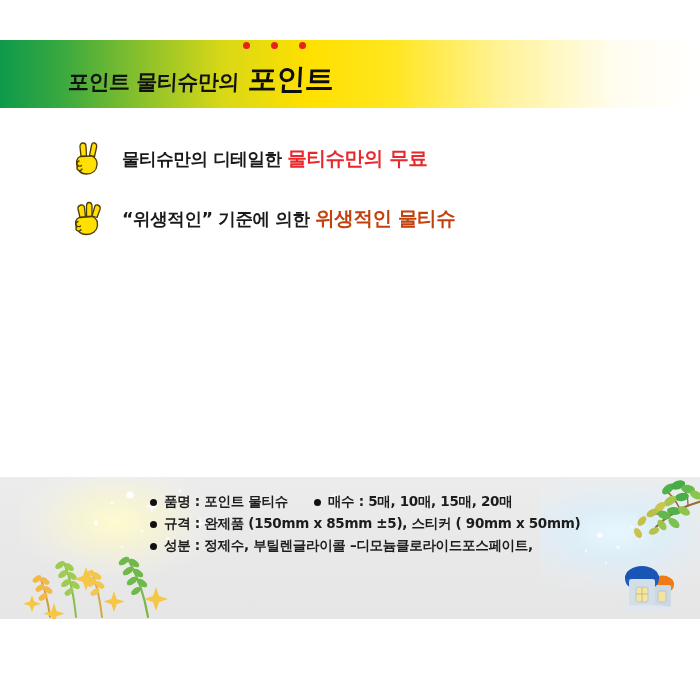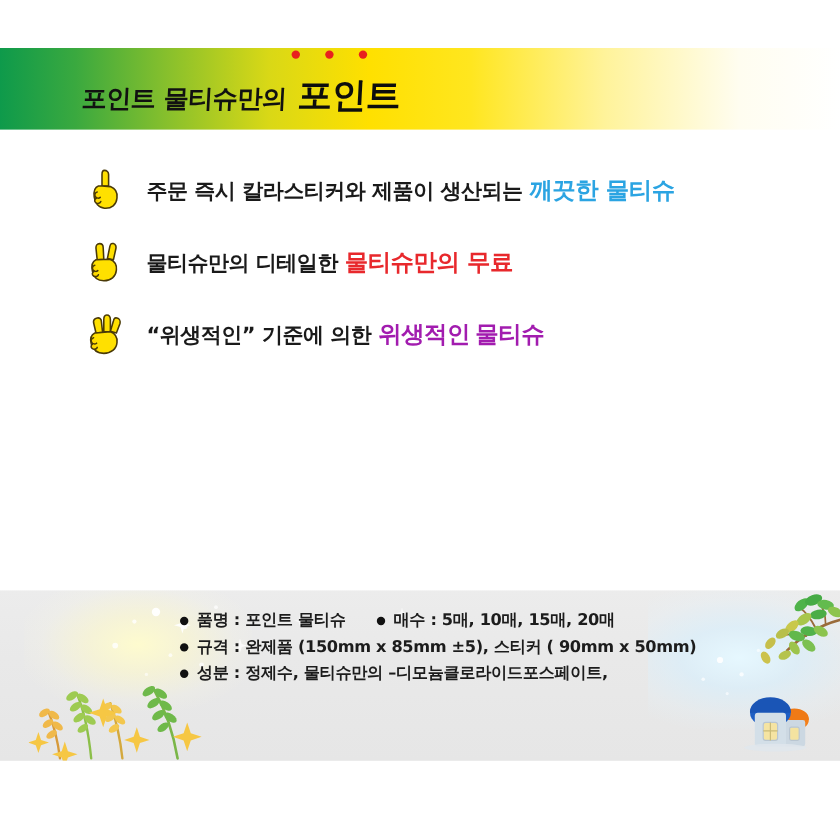--- a/index.html
+++ b/index.html
@@ -64,25 +64,25 @@
     display:flex;align-items:center;justify-content:center;
   }
   .ptext{
     font-size:17.5px;color:#1a1a1a;letter-spacing:-0.4px;white-space:nowrap;
     font-family:"DejaVu Sans","Liberation Sans",sans-serif;
     font-weight:600;
   }
   .ptext .hl{font-weight:800;font-size:19.5px;}
   .hl-blue{color:#2ba4e2;}
   .hl-red{color:#e8282c;}
-  .hl-green{color:#a21caf;font-family:Liberation Serif, serif;}
+  .hl-green{color:#c2410c;}
 
   
   .footer-band{
-    position:absolute;left:0;top:492px;width:700px;height:142px;
+    position:absolute;left:0;top:477px;width:700px;height:142px;
     background:linear-gradient(180deg,#ececec 0%,#e9e9e9 40%,#e6e6e6 100%);
     overflow:hidden;
   }
   .glow-left{
     position:absolute;left:20px;top:-10px;width:190px;height:110px;
     background:radial-gradient(ellipse at 50% 50%,
        rgba(255,252,205,.95) 0%,
        rgba(255,250,200,.55) 30%,
        rgba(250,248,225,.18) 60%,
        rgba(255,255,255,0) 78%);
@@ -130,36 +130,20 @@
     </div>
   </div>
   <div class="dots">
     <span class="dot d1"></span>
     <span class="dot"></span>
     <span class="dot"></span>
   </div>
 
   <div class="points">
 
-    <div class="point-row">
-      <span class="hand">
-        <svg width="30" height="40" viewBox="0 0 60 80">
-          <g stroke="#4a3a08" stroke-width="2.6" stroke-linejoin="round" stroke-linecap="round">
-            <path d="M26 8 C30 8 33 11 33 15 L33 34 L22 34 L22 15 C22 11 22 8 26 8 Z" fill="#ffe000"></path>
-            <path d="M16 34 C10 36 8 43 9 52 C10 62 16 70 26 71 C38 72 46 65 47 54 C48 45 44 38 36 35 L22 34 Z" fill="#ffe000"></path>
-            <path d="M14 44 C10 45 9 49 11 52 C13 55 17 55 19 53" fill="#ffd900"></path>
-            <path d="M13 54 C9 56 9 60 12 62 C15 64 19 63 20 60" fill="#ffd900"></path>
-          </g>
-        </svg>
-      </span>
-      <span class="ptext">
-        <span>주문 즉시 칼라스티커와 제품이 생산되는</span>
-        <span class="hl hl-blue">깨끗한 물티슈</span>
-      </span>
-    </div>
 
     <div class="point-row">
       <span class="hand">
         <svg width="32" height="40" viewBox="0 0 64 80">
           <g stroke="#4a3a08" stroke-width="2.6" stroke-linejoin="round" stroke-linecap="round">
             <path d="M20 10 C24 10 26 13 26 17 L27 36 L16 37 L14 18 C13.5 13 16 10 20 10 Z" fill="#ffe000"></path>
             <path d="M43 10 C47 11 48 15 47 19 L43 37 L33 35 L37 15 C38 11 39 9 43 10 Z" fill="#ffe000"></path>
             <path d="M14 37 C8 40 6 47 8 56 C10 66 17 72 27 72 C39 72 47 65 48 54 C49 45 45 39 37 36 L16 37 Z" fill="#ffe000"></path>
             <path d="M12 46 C8 47 7 51 9 54 C11 57 15 57 17 55" fill="#ffd900"></path>
             <path d="M11 56 C7 58 7 62 10 64 C13 66 17 65 18 62" fill="#ffd900"></path>
@@ -319,19 +303,19 @@
         <span class="gap"></span>
         <span class="bul"></span>
         <span>매수 : 5매, 10매, 15매, 20매</span>
       </div>
       <div class="fline">
         <span class="bul"></span>
         <span>규격 : 완제품 (150mm x 85mm  ±5), 스티커 ( 90mm x 50mm)</span>
       </div>
       <div class="fline">
         <span class="bul"></span>
-        <span>성분 : 정제수, 물티슈만의 –디모늄클로라이드포스페이트,</span>
+        <span>성분 : 정제수, 부틸렌글라이콜 –디모늄클로라이드포스페이트,</span>
       </div>
     </div>
 
   </div>
 
 </div>
 
 </body></html>

